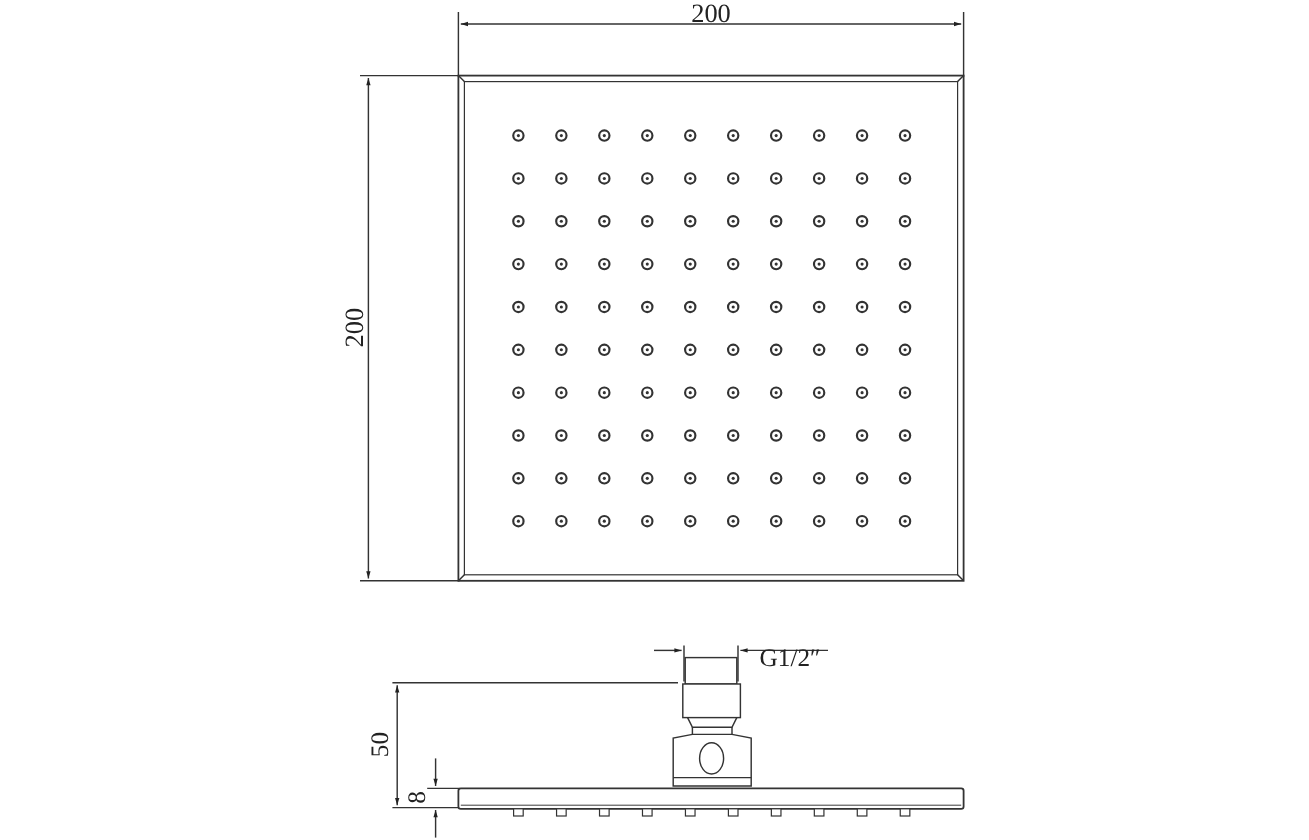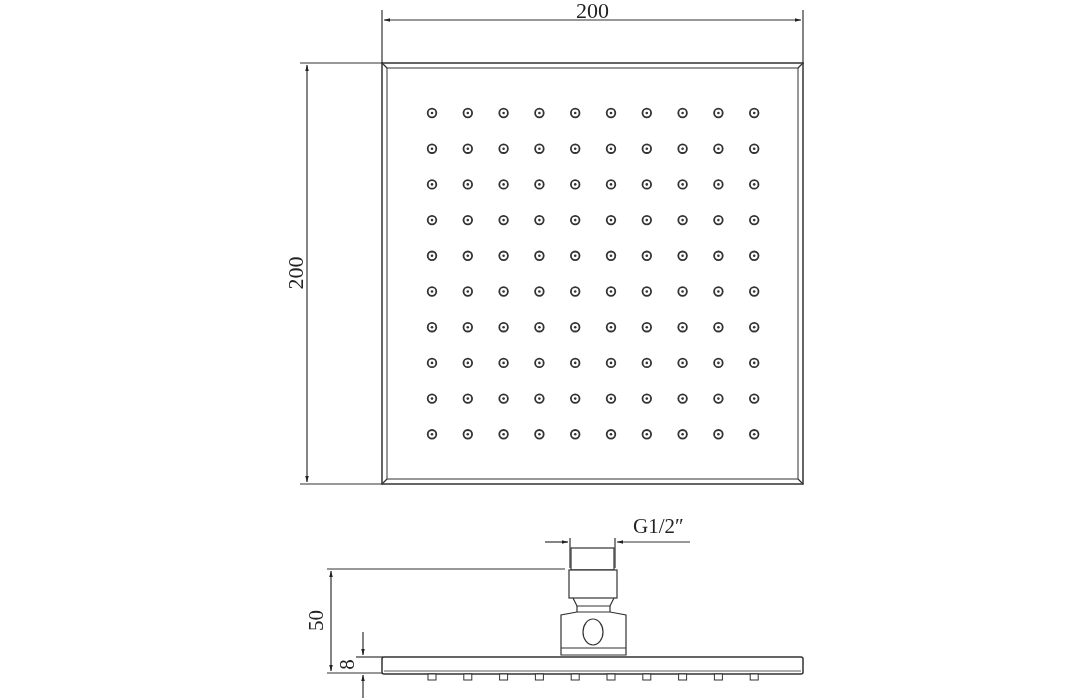--- a/index.html
+++ b/index.html
@@ -287,15 +287,15 @@
         <rect x="642.8" y="674" width="8" height="6" stroke="#333" fill="#fff" stroke-width="1"></rect>
         <rect x="678.5999999999999" y="674" width="8" height="6" stroke="#333" fill="#fff" stroke-width="1"></rect>
         <rect x="714.4" y="674" width="8" height="6" stroke="#333" fill="#fff" stroke-width="1"></rect>
         <rect x="750.2" y="674" width="8" height="6" stroke="#333" fill="#fff" stroke-width="1"></rect>
       </g>
   </g>
 </svg>
 
 <div class="dim-label" style="left:576px; top:0px; font-size:22px;">200</div>
 <div class="dim-label rot" style="left:279px; top:262px; font-size:22px;">200</div>
-<div class="dim-label" style="left:633px; top:516px; font-size:21px;">G1/2″</div>
+<div class="dim-label" style="left:633px; top:538px; font-size:21px;">G1/2″</div>
 <div class="dim-label rot" style="left:306px; top:610px; font-size:21px;">50</div>
 <div class="dim-label rot" style="left:342px; top:654px; font-size:21px;">8</div>
 
 </body></html>

